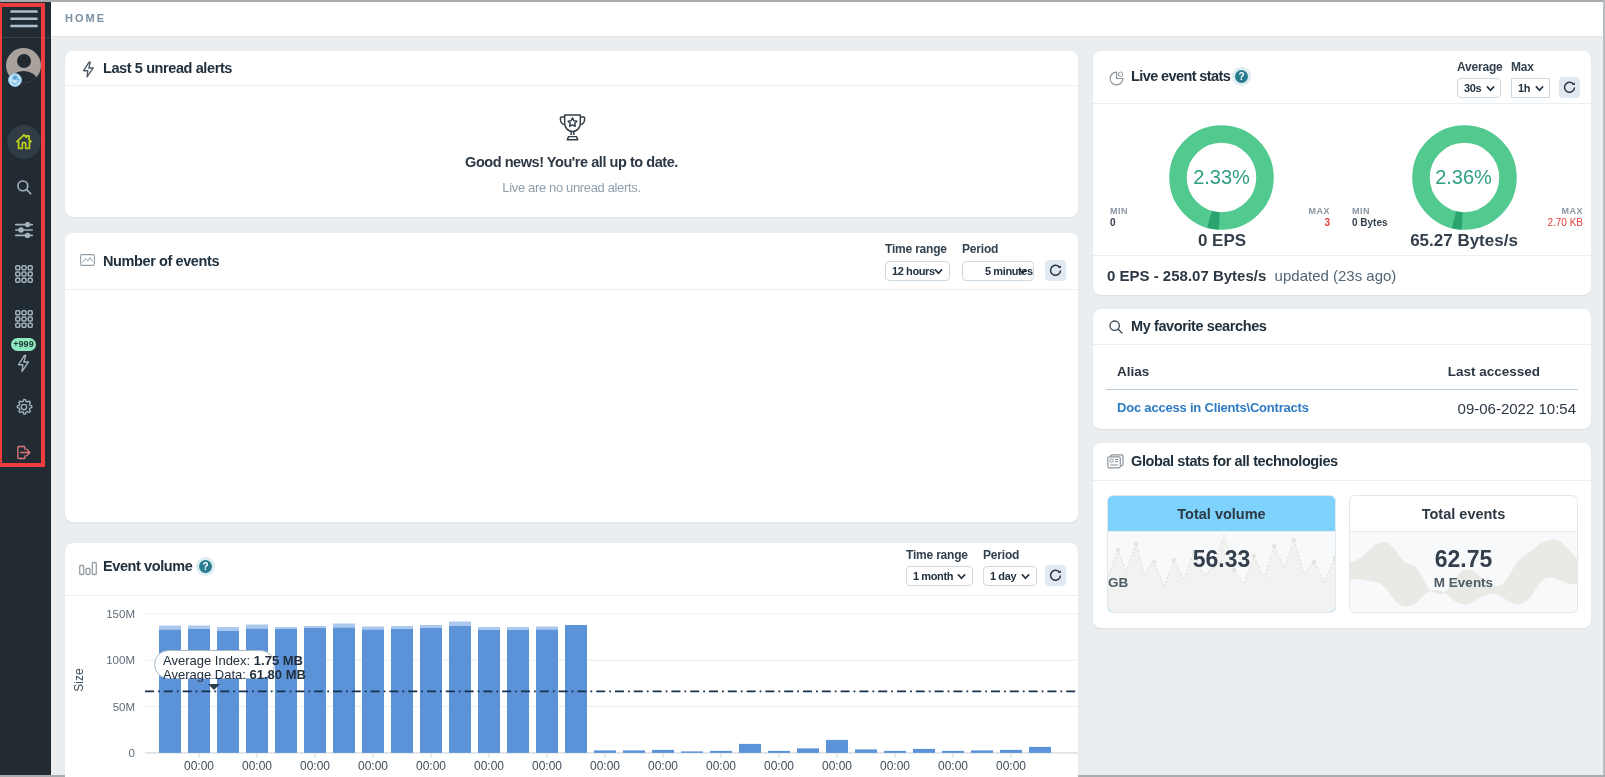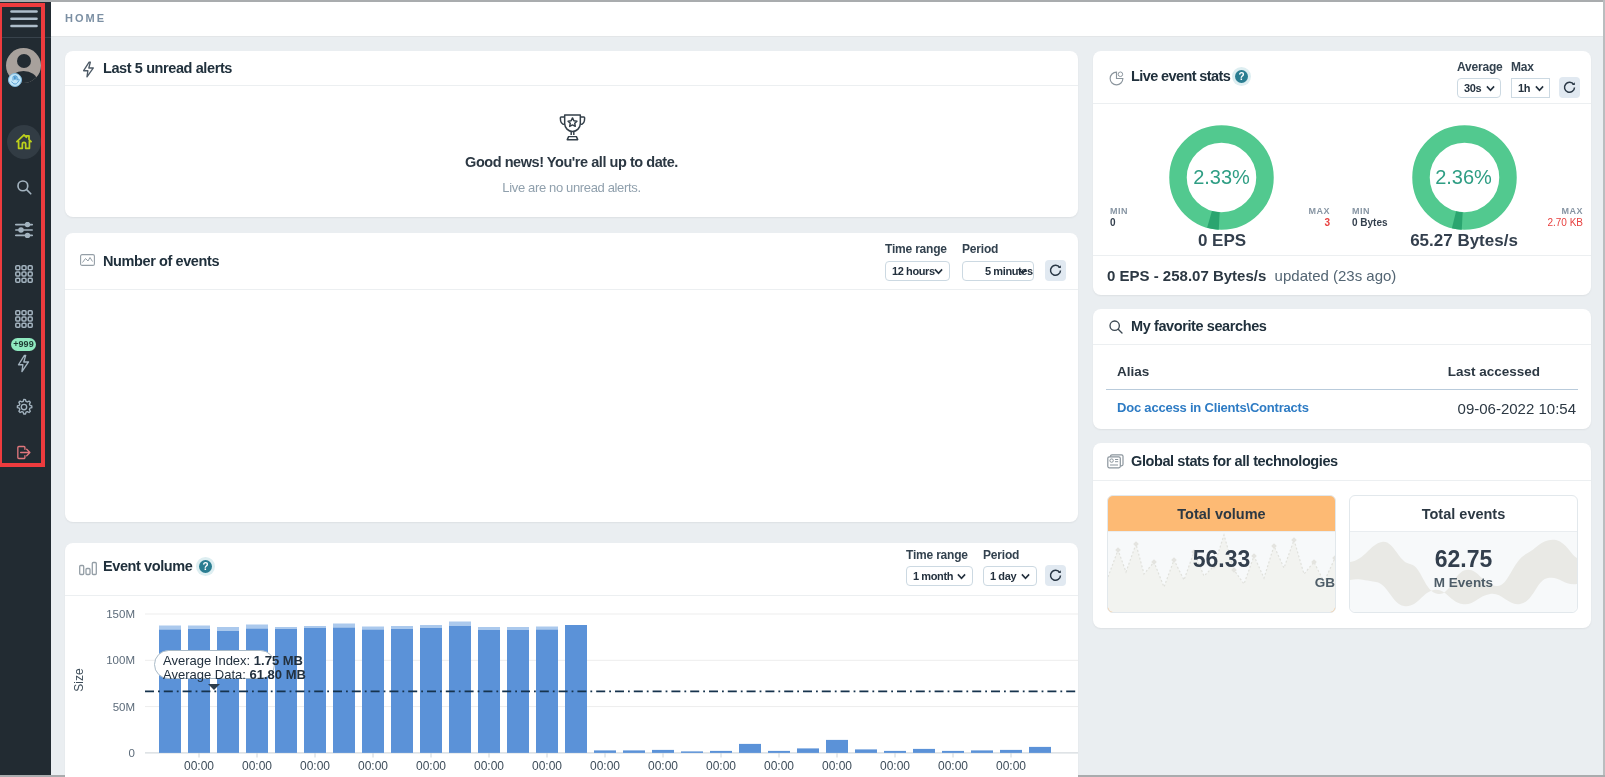--- a/index.html
+++ b/index.html
@@ -359,42 +359,42 @@
     <div class="abs" style="left:0;top:0;width:498px;height:38px;border-bottom:1px solid #eceff1;">
       <svg class="abs" style="left:14px;top:11px;" width="17" height="16" viewBox="0 0 17 16">
         <rect x="3.5" y="0.8" width="12.5" height="11" rx="1.5" fill="#fff" stroke="#8b959d" stroke-width="1.2"></rect>
         <rect x="0.8" y="2.8" width="12.5" height="11" rx="1.5" fill="#fff" stroke="#8b959d" stroke-width="1.2"></rect>
         <circle cx="4.6" cy="6.6" r="1.7" fill="none" stroke="#8b959d" stroke-width="1"></circle>
         <path d="M8 5.5 h3.2 M8 7.7 h3.2 M3 11 h8" stroke="#8b959d" stroke-width="1"></path>
       </svg>
       <div class="abs ctitle" style="left:38px;top:10px;">Global stats for all technologies</div>
     </div>
 
-    <div class="abs" style="left:14px;top:52px;width:229px;height:118px;border:1px solid #e2e8ec;border-radius:6px;background:#fdba74;">
+    <div class="abs" style="left:14px;top:52px;width:229px;height:118px;border:1px solid #e2e8ec;border-radius:6px;background:#7dd3fc;">
       <div class="abs" style="left:0;top:0;width:227px;height:36px;border-bottom:1px solid #e9edf0;text-align:center;font-size:14.5px;font-weight:bold;color:#2c3843;line-height:36px;">Total volume</div>
       <div class="abs" style="left:0;top:36px;width:227px;height:80px;background:#f7f9fa;border-radius:0 0 6px 6px;overflow:hidden;">
         <svg width="227" height="80" viewBox="0 0 227 80" id="spark1">
             <path d="M0 80 L0 45 L10 18 L18 40 L28 12 L36 42 L46 30 L56 55 L66 28 L76 48 L86 20 L96 44 L106 34 L116 3 L126 38 L136 52 L146 24 L156 46 L166 14 L176 36 L186 8 L196 42 L206 30 L216 50 L227 26 L227 80 Z" fill="#f2f3f0" stroke="none"></path>
             <path d="M0 45 L10 18 L18 40 L28 12 L36 42 L46 30 L56 55 L66 28 L76 48 L86 20 L96 44 L106 34 L116 3 L126 38 L136 52 L146 24 L156 46 L166 14 L176 36 L186 8 L196 42 L206 30 L216 50 L227 26 " fill="none" stroke="#e0e1dc" stroke-width="1.2" stroke-dasharray="2 2"></path>
             <rect x="8" y="16" width="4" height="4" transform="rotate(45 10 18)" fill="#e4e4e0"></rect>
             <rect x="26" y="10" width="4" height="4" transform="rotate(45 28 12)" fill="#e4e4e0"></rect>
             <rect x="44" y="28" width="4" height="4" transform="rotate(45 46 30)" fill="#e4e4e0"></rect>
             <rect x="64" y="26" width="4" height="4" transform="rotate(45 66 28)" fill="#e4e4e0"></rect>
             <rect x="84" y="18" width="4" height="4" transform="rotate(45 86 20)" fill="#e4e4e0"></rect>
             <rect x="104" y="32" width="4" height="4" transform="rotate(45 106 34)" fill="#e4e4e0"></rect>
             <rect x="124" y="36" width="4" height="4" transform="rotate(45 126 38)" fill="#e4e4e0"></rect>
             <rect x="144" y="22" width="4" height="4" transform="rotate(45 146 24)" fill="#e4e4e0"></rect>
             <rect x="164" y="12" width="4" height="4" transform="rotate(45 166 14)" fill="#e4e4e0"></rect>
             <rect x="184" y="6" width="4" height="4" transform="rotate(45 186 8)" fill="#e4e4e0"></rect>
             <rect x="204" y="28" width="4" height="4" transform="rotate(45 206 30)" fill="#e4e4e0"></rect>
             <rect x="225" y="24" width="4" height="4" transform="rotate(45 227 26)" fill="#e4e4e0"></rect>
           </svg>
       </div>
       <div class="abs" style="left:0;top:50px;width:227px;text-align:center;font-size:23px;font-weight:bold;color:#333f4d;">56.33</div>
-      <div class="abs" style="left:0;top:79px;width:227px;text-align:right;font-size:13.5px;font-weight:bold;color:#4e5d68;">GB</div>
+      <div class="abs" style="left:0;top:79px;width:227px;text-align:left;font-size:13.5px;font-weight:bold;color:#4e5d68;">GB</div>
     </div>
 
     <div class="abs" style="left:256px;top:52px;width:229px;height:118px;border:1px solid #e2e8ec;border-radius:6px;background:#fff;">
       <div class="abs" style="left:0;top:0;width:227px;height:36px;border-bottom:1px solid #e9edf0;text-align:center;font-size:14.5px;font-weight:bold;color:#2c3843;line-height:36px;">Total events</div>
       <div class="abs" style="left:0;top:36px;width:227px;height:80px;background:#f7f9fa;border-radius:0 0 6px 6px;overflow:hidden;">
         <svg width="227" height="80" viewBox="0 0 227 80" id="spark2">
             <path d="M0 30 C 15 28, 20 12, 32 10 C 44 8, 48 30, 60 32 C 72 34, 74 60, 88 62 C 100 64, 104 40, 116 38 C 128 36, 132 52, 146 54 C 158 56, 162 30, 176 22 C 188 16, 192 6, 206 8 C 216 10, 222 24, 227 26 L 227 52 C 214 54, 210 44, 198 46 C 186 48, 184 70, 170 72 C 158 74, 152 60, 140 62 C 128 64, 124 74, 112 72 C 100 70, 96 56, 84 58 C 72 60, 68 76, 54 74 C 42 72, 38 52, 26 50 C 14 48, 8 46, 0 48 Z" fill="#e9e9e5" stroke="none"></path>
           </svg>
       </div>
       <div class="abs" style="left:0;top:50px;width:227px;text-align:center;font-size:23px;font-weight:bold;color:#333f4d;">62.75</div>

